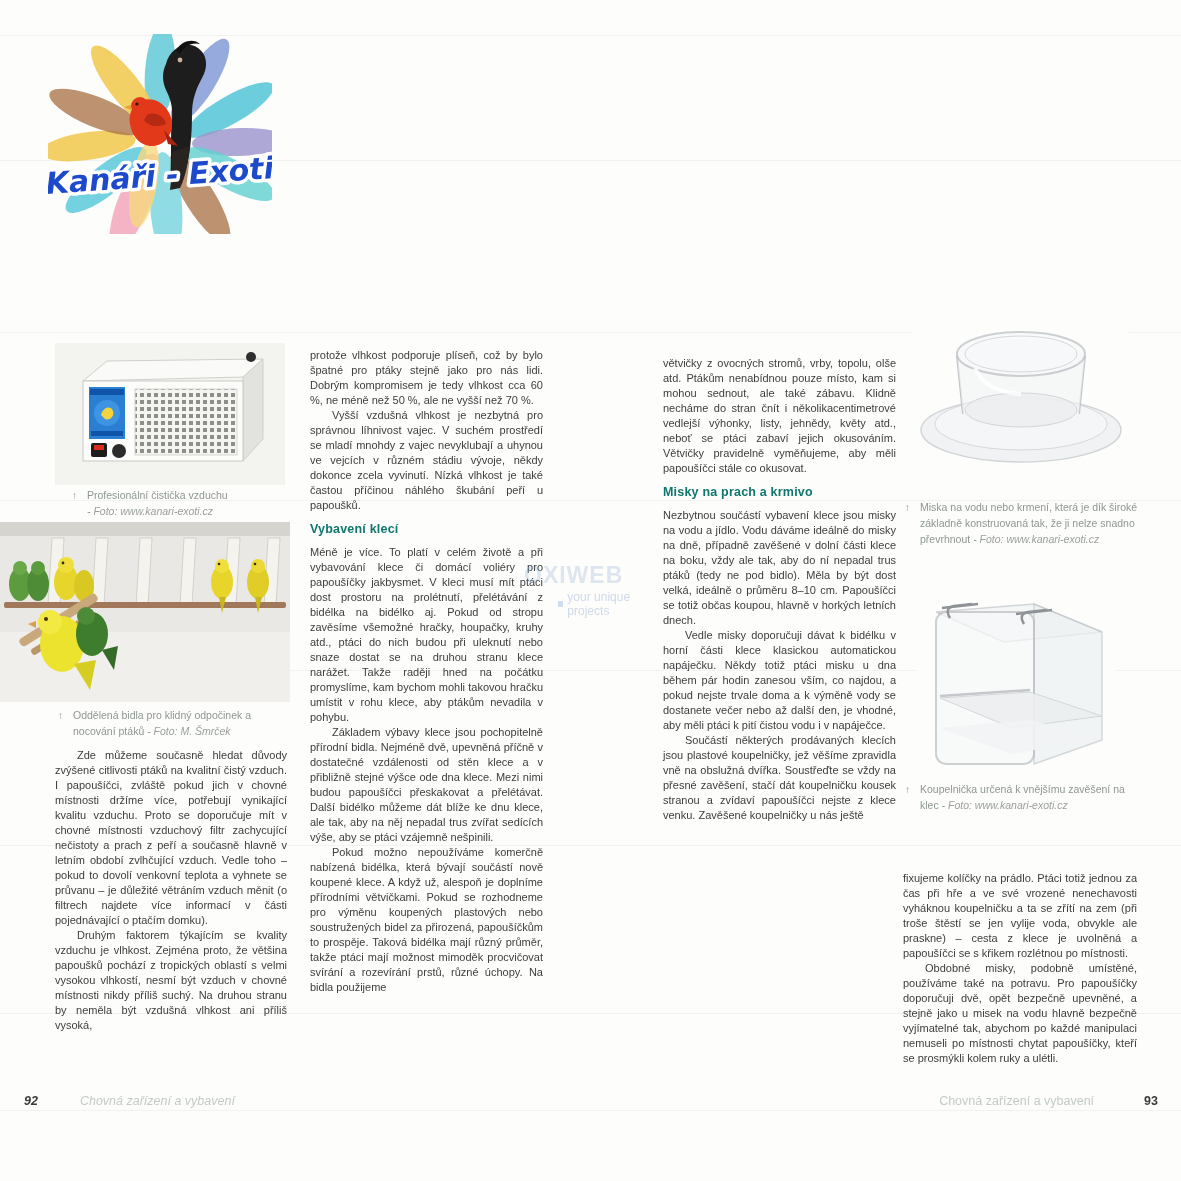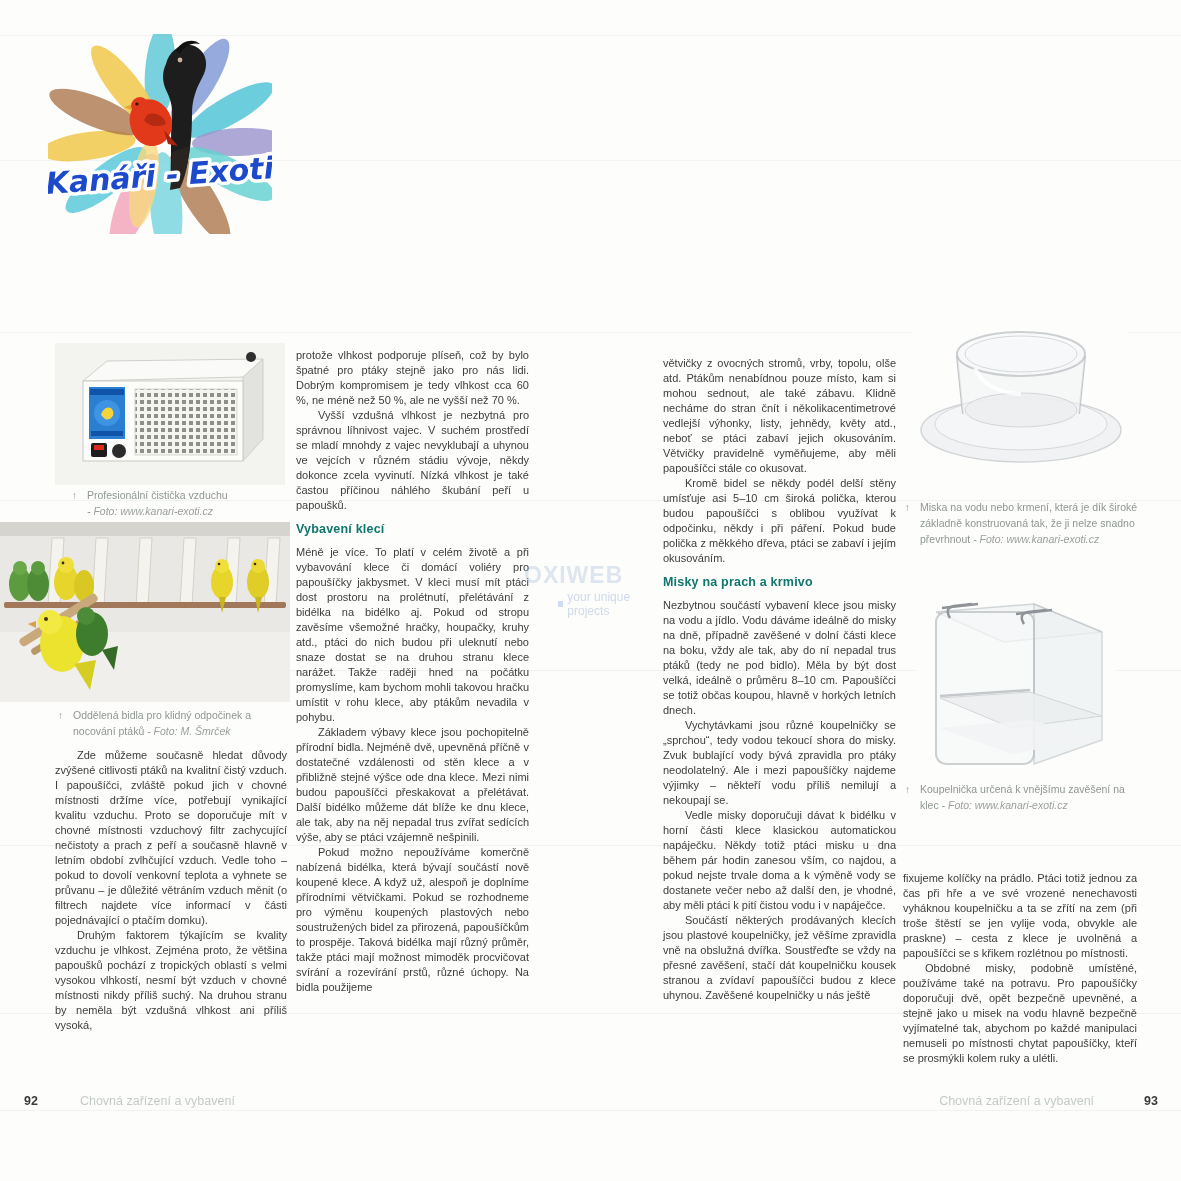--- a/index.html
+++ b/index.html
@@ -27,21 +27,21 @@
   
   .col{position:absolute;}
   .col p{margin:0;text-align:justify;font-size:11px;line-height:15px;color:#3d3d3d;}
   .col p.ind{text-indent:22px;}
   .col h3{margin:9px 0 9px;font-size:12.5px;font-weight:bold;color:#0f766e;letter-spacing:.2px;}
 
   
   .footer{position:absolute;top:1094px;font-size:12.5px;display:flex;align-items:baseline;}
   .footer .num{font-weight:bold;color:#3b3b3b;}
   .footer .sec{color:#c3cbc6;}
-  .footer-left{left:24px;}
+  .footer-left{left:24px;font-style:italic;}
   .footer-left .sec{margin-left:42px;}
   .footer-right{left:830px;width:328px;justify-content:flex-end;}
   .footer-right .num{margin-left:50px;}
 
   
   .watermark{position:absolute;left:524px;top:562px;width:140px;opacity:.55;}
   .watermark .brand{font-weight:800;font-size:23px;letter-spacing:1px;color:rgba(122,156,196,0.45);font-style:normal;}
   .watermark .tag{display:flex;align-items:center;font-size:12px;color:rgba(122,156,196,0.65);margin-top:1px;margin-left:34px;}
   .watermark .sq{width:6px;height:6px;background:rgba(100,150,205,0.55);margin-right:4px;}
 </style>
@@ -190,37 +190,35 @@
   <span class="arr">↑</span>
   <span>Oddělená bidla pro klidný odpočinek a nocování ptáků</span>
   <em>- Foto: M. Šmrček</em>
 </div>
 
 <div class="col" style="left:55px;top:748px;width:232px;">
   <p class="ind">Zde můžeme současně hledat důvody zvýšené citlivosti ptáků na kvalitní čistý vzduch. I papoušíčci, zvláště pokud jich v chovné místnosti držíme více, potřebují vynikající kvalitu vzduchu. Proto se doporučuje mít v chovné místnosti vzduchový filtr zachycující nečistoty a prach z peří a současně hlavně v letním období zvlhčující vzduch. Vedle toho – pokud to dovolí venkovní teplota a vyhnete se průvanu – je důležité větráním vzduch měnit (o filtrech najdete více informací v části pojednávající o ptačím domku).</p>
   <p class="ind">Druhým faktorem týkajícím se kvality vzduchu je vlhkost. Zejména proto, že většina papoušků pochází z tropických oblastí s velmi vysokou vlhkostí, nesmí být vzduch v chovné místnosti nikdy příliš suchý. Na druhou stranu by neměla být vzdušná vlhkost ani příliš vysoká,</p>
 </div>
 
-<div class="col" style="left:296px;top:348px;width:233px;">
+<div class="col" style="left:310px;top:348px;width:233px;">
   <p>protože vlhkost podporuje plíseň, což by bylo špatné pro ptáky stejně jako pro nás lidi. Dobrým kompromisem je tedy vlhkost cca 60 %, ne méně než 50 %, ale ne vyšší než 70 %.</p>
   <p class="ind">Vyšší vzdušná vlhkost je nezbytná pro správnou líhnivost vajec. V suchém prostředí se mladí mnohdy z vajec nevyklubají a uhynou ve vejcích v různém stádiu vývoje, někdy dokonce zcela vyvinutí. Nízká vlhkost je také častou příčinou náhlého škubání peří u papoušků.</p>
   <h3>Vybavení klecí</h3>
   <p>Méně je více. To platí v celém životě a při vybavování klece či domácí voliéry pro papoušíčky jakbysmet. V kleci musí mít ptáci dost prostoru na prolétnutí, přelétávání z bidélka na bidélko aj. Pokud od stropu zavěsíme všemožné hračky, houpačky, kruhy atd., ptáci do nich budou při uleknutí nebo snaze dostat se na druhou stranu klece narážet. Takže raději hned na počátku promyslíme, kam bychom mohli takovou hračku umístit v rohu klece, aby ptákům nevadila v pohybu.</p>
   <p class="ind">Základem výbavy klece jsou pochopitelně přírodní bidla. Nejméně dvě, upevněná příčně v dostatečné vzdálenosti od stěn klece a v přibližně stejné výšce ode dna klece. Mezi nimi budou papoušíčci přeskakovat a přelétávat. Další bidélko můžeme dát blíže ke dnu klece, ale tak, aby na něj nepadal trus zvířat sedících výše, aby se ptáci vzájemně nešpinili.</p>
   <p class="ind">Pokud možno nepoužíváme komerčně nabízená bidélka, která bývají součástí nově koupené klece. A když už, alespoň je doplníme přírodními větvičkami. Pokud se rozhodneme pro výměnu koupených plastových nebo soustružených bidel za přirozená, papoušíčkům to prospěje. Taková bidélka mají různý průměr, takže ptáci mají možnost mimoděk procvičovat svírání a rozevírání prstů, různé úchopy. Na bidla použijeme</p>
 </div>
 
 <div class="col" style="left:663px;top:348px;width:233px;margin-top:8px;">
   <p>větvičky z ovocných stromů, vrby, topolu, olše atd. Ptákům nenabídnou pouze místo, kam si mohou sednout, ale také zábavu. Klidně necháme do stran čnít i několikacentimetrové vedlejší výhonky, listy, jehnědy, květy atd., neboť se ptáci zabaví jejich okusováním. Větvičky pravidelně vyměňujeme, aby měli papoušíčci stále co okusovat.</p>
-  <p class="ind">Kromě bidel se někdy podél delší stěny umísťuje asi 5–10 cm široká polička, kterou budou papoušíčci s oblibou využívat k odpočinku, někdy i při páření. Pokud bude polička z měkkého dřeva, ptáci se zabaví i jejím okusováním.</p>
   <h3>Misky na prach a krmivo</h3>
   <p>Nezbytnou součástí vybavení klece jsou misky na vodu a jídlo. Vodu dáváme ideálně do misky na dně, případně zavěšené v dolní části klece na boku, vždy ale tak, aby do ní nepadal trus ptáků (tedy ne pod bidlo). Měla by být dost velká, ideálně o průměru 8–10 cm. Papoušíčci se totiž občas koupou, hlavně v horkých letních dnech.</p>
-  <p class="ind">Vychytávkami jsou různé koupelničky se „sprchou“, tedy vodou tekoucí shora do misky. Zvuk bublající vody bývá zpravidla pro ptáky neodolatelný. Ale i mezi papoušíčky najdeme výjimky – někteří vodu příliš nemilují a nekoupají se.</p>
   <p class="ind">Vedle misky doporučuji dávat k bidélku v horní části klece klasickou automatickou napáječku. Někdy totiž ptáci misku u dna během pár hodin zanesou vším, co najdou, a pokud nejste trvale doma a k výměně vody se dostanete večer nebo až další den, je vhodné, aby měli ptáci k pití čistou vodu i v napáječce.</p>
-  <p class="ind">Součástí některých prodávaných klecích jsou plastové koupelničky, jež věšíme zpravidla vně na obslužná dvířka. Soustřeďte se vždy na přesné zavěšení, stačí dát koupelničku kousek stranou a zvídaví papoušíčci budou z klece uhynou. Zavěšené koupelničky u nás ještě</p>
+  <p class="ind">Součástí některých prodávaných klecích jsou plastové koupelničky, jež věšíme zpravidla vně na obslužná dvířka. Soustřeďte se vždy na přesné zavěšení, stačí dát koupelničku kousek stranou a zvídaví papoušíčci nejste z klece venku. Zavěšené koupelničky u nás ještě</p>
 </div>
 
 <div class="photo" style="left:913px;top:298px;width:216px;height:195px;">
   <svg width="216" height="195" viewBox="0 0 216 195">
     <rect width="216" height="195" fill="#fdfdfc"></rect>
 
     <ellipse cx="108" cy="132" rx="100" ry="32" fill="#eef0f2" opacity=".8" stroke="#c6cacd" stroke-width="1.5"></ellipse>
     <ellipse cx="108" cy="126" rx="86" ry="26" fill="#f6f7f8" opacity=".9" stroke="#d2d5d8" stroke-width="1"></ellipse>
 
     <path d="M44,58 L50,116 M172,58 L166,116" stroke="#c0c4c8" stroke-width="2" fill="none"></path>

